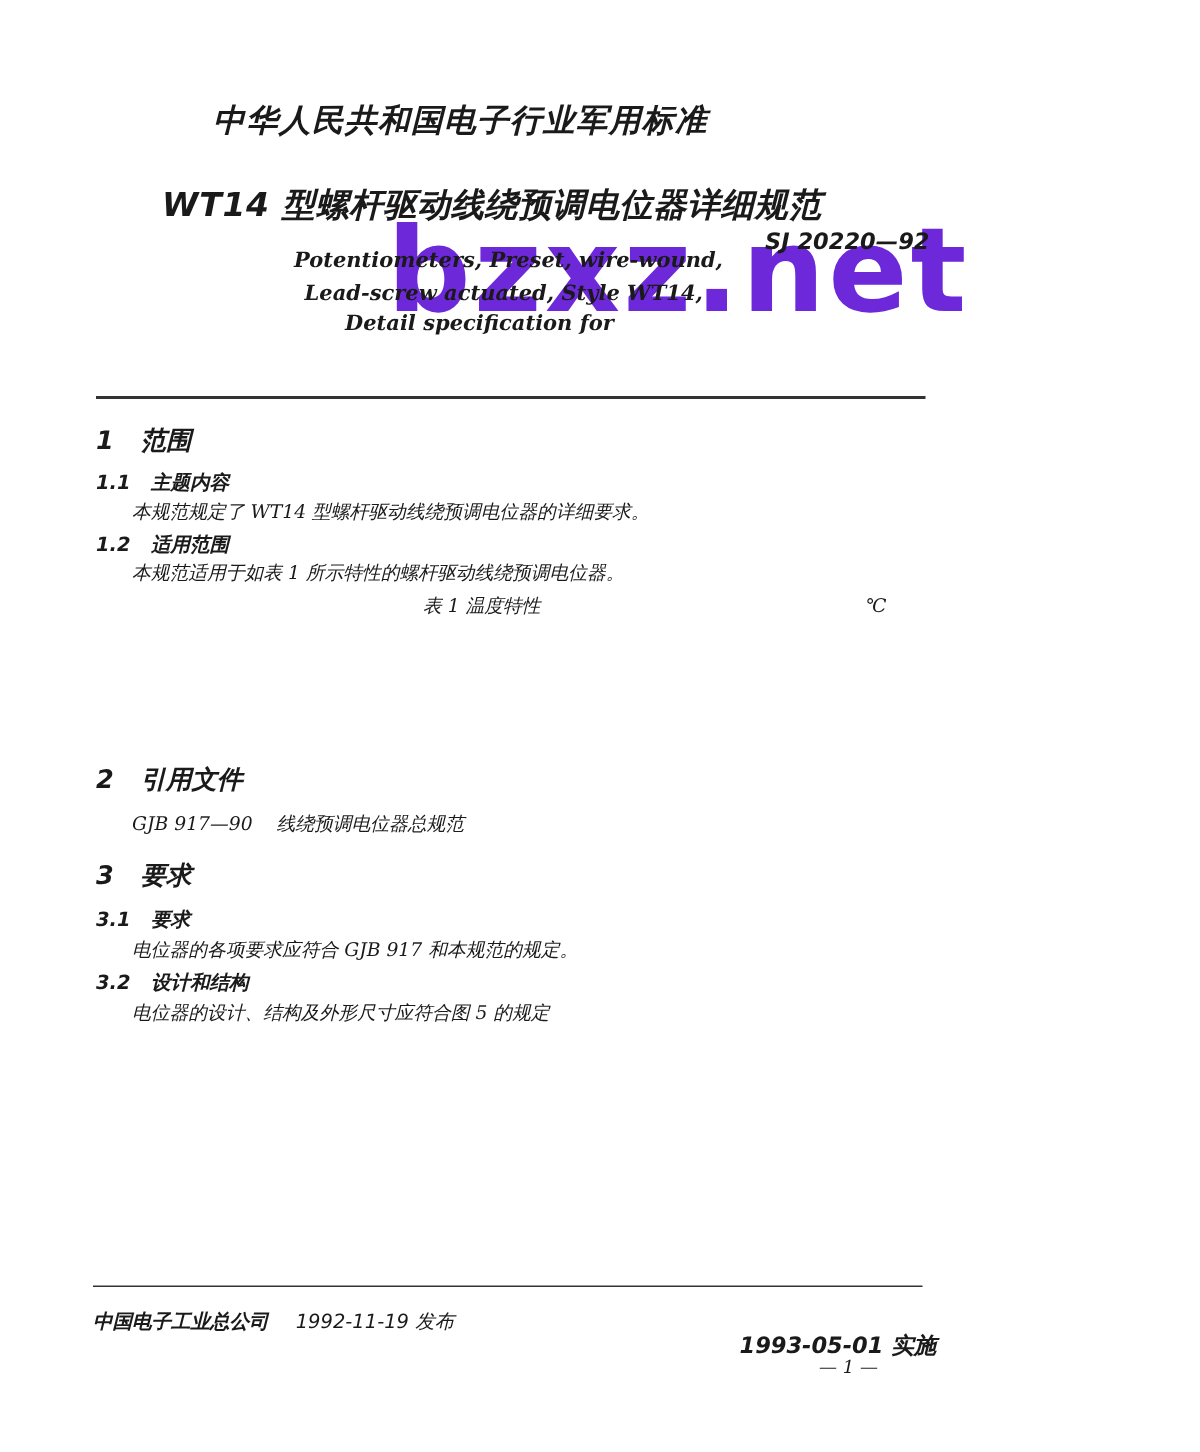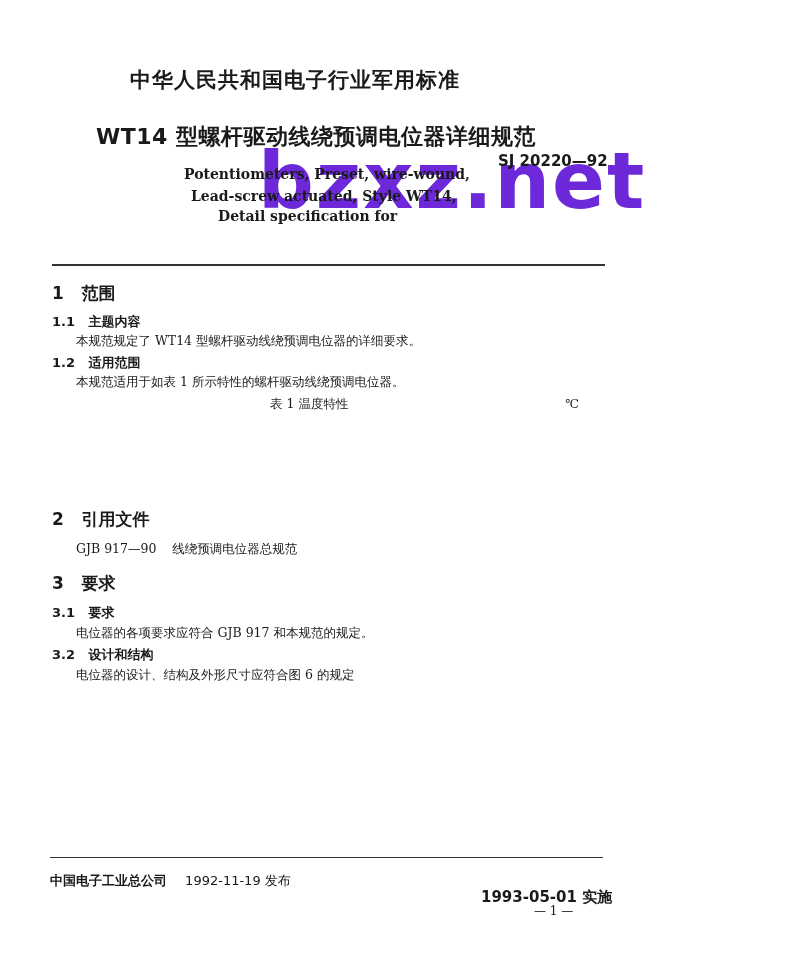--- a/index.html
+++ b/index.html
@@ -3,21 +3,21 @@
 <meta charset="utf-8">
 <style>
   html, body { margin:0; padding:0; background:#ffffff; }
   body { width:800px; height:968px; position:relative; overflow:hidden; color:#1a1a1a;
          font-family:"DejaVu Serif","Liberation Serif",serif; }
   .abs { position:absolute; white-space:nowrap; }
   .sans { font-family:"DejaVu Sans","Liberation Sans",sans-serif; }
   .serif { font-family:"DejaVu Serif","Liberation Serif",serif; }
   .watermark { position:absolute; left:258px; top:142px; font-family:"DejaVu Sans","Liberation Sans",sans-serif;
                font-weight:bold; font-size:78px; color:#6d28d9; letter-spacing:2px; line-height:1; z-index:0; }
-  .content { position:absolute; left:0; top:0; width:787px; height:968px; z-index:1; }
+  .content { position:absolute; left:12px; top:0; width:787px; height:968px; z-index:1;font-style:italic; }
   .std-header { left:130px; top:66px; font-size:21px; font-weight:bold; letter-spacing:1px; }
   .title { left:96px; top:122px; font-size:22px; font-weight:bold; letter-spacing:0.5px; }
   .std-code { left:498px; top:152px; font-size:15px; font-weight:bold; }
   .en { font-size:14px; font-weight:bold; }
   .hr { position:absolute; height:0; border-top:2px solid #333; }
   .h1 { font-size:17px; font-weight:bold; }
   .h2 { font-size:13px; font-weight:bold; }
   .body-text { font-size:12.5px;text-align:right; }
   table.t1 { position:absolute; left:53px; top:417px; width:550px; border-collapse:collapse;
              font-size:11px; font-family:"DejaVu Serif","Liberation Serif",serif; }
@@ -75,21 +75,21 @@
   </div>
 
   <div class="abs sans h2" style="left:52px; top:604px;">
     <span>3.1</span>&nbsp;&nbsp;&nbsp;<span>要求</span>
   </div>
   <div class="abs serif body-text" style="left:76px; top:625px;">电位器的各项要求应符合 GJB 917 和本规范的规定。</div>
 
   <div class="abs sans h2" style="left:52px; top:646px;">
     <span>3.2</span>&nbsp;&nbsp;&nbsp;<span>设计和结构</span>
   </div>
-  <div class="abs serif body-text" style="left:76px; top:667px;">电位器的设计、结构及外形尺寸应符合图 6 的规定</div>
+  <div class="abs serif body-text" style="left:76px; top:667px;">电位器的设计、结构及外形尺寸应符合图 5 的规定</div>
 
   <div class="hr" style="left:50px; top:857px; width:553px; border-top-width:1px;"></div>
 
   <div class="abs sans footer-left">
     <span>中国电子工业总公司</span>&nbsp;&nbsp;&nbsp;&nbsp;<span style="font-weight:normal;">1992-11-19 发布</span>
   </div>
   <div class="abs sans footer-right">1993-05-01 实施</div>
   <div class="abs serif page-num">— 1 —</div>
 
 </div>

